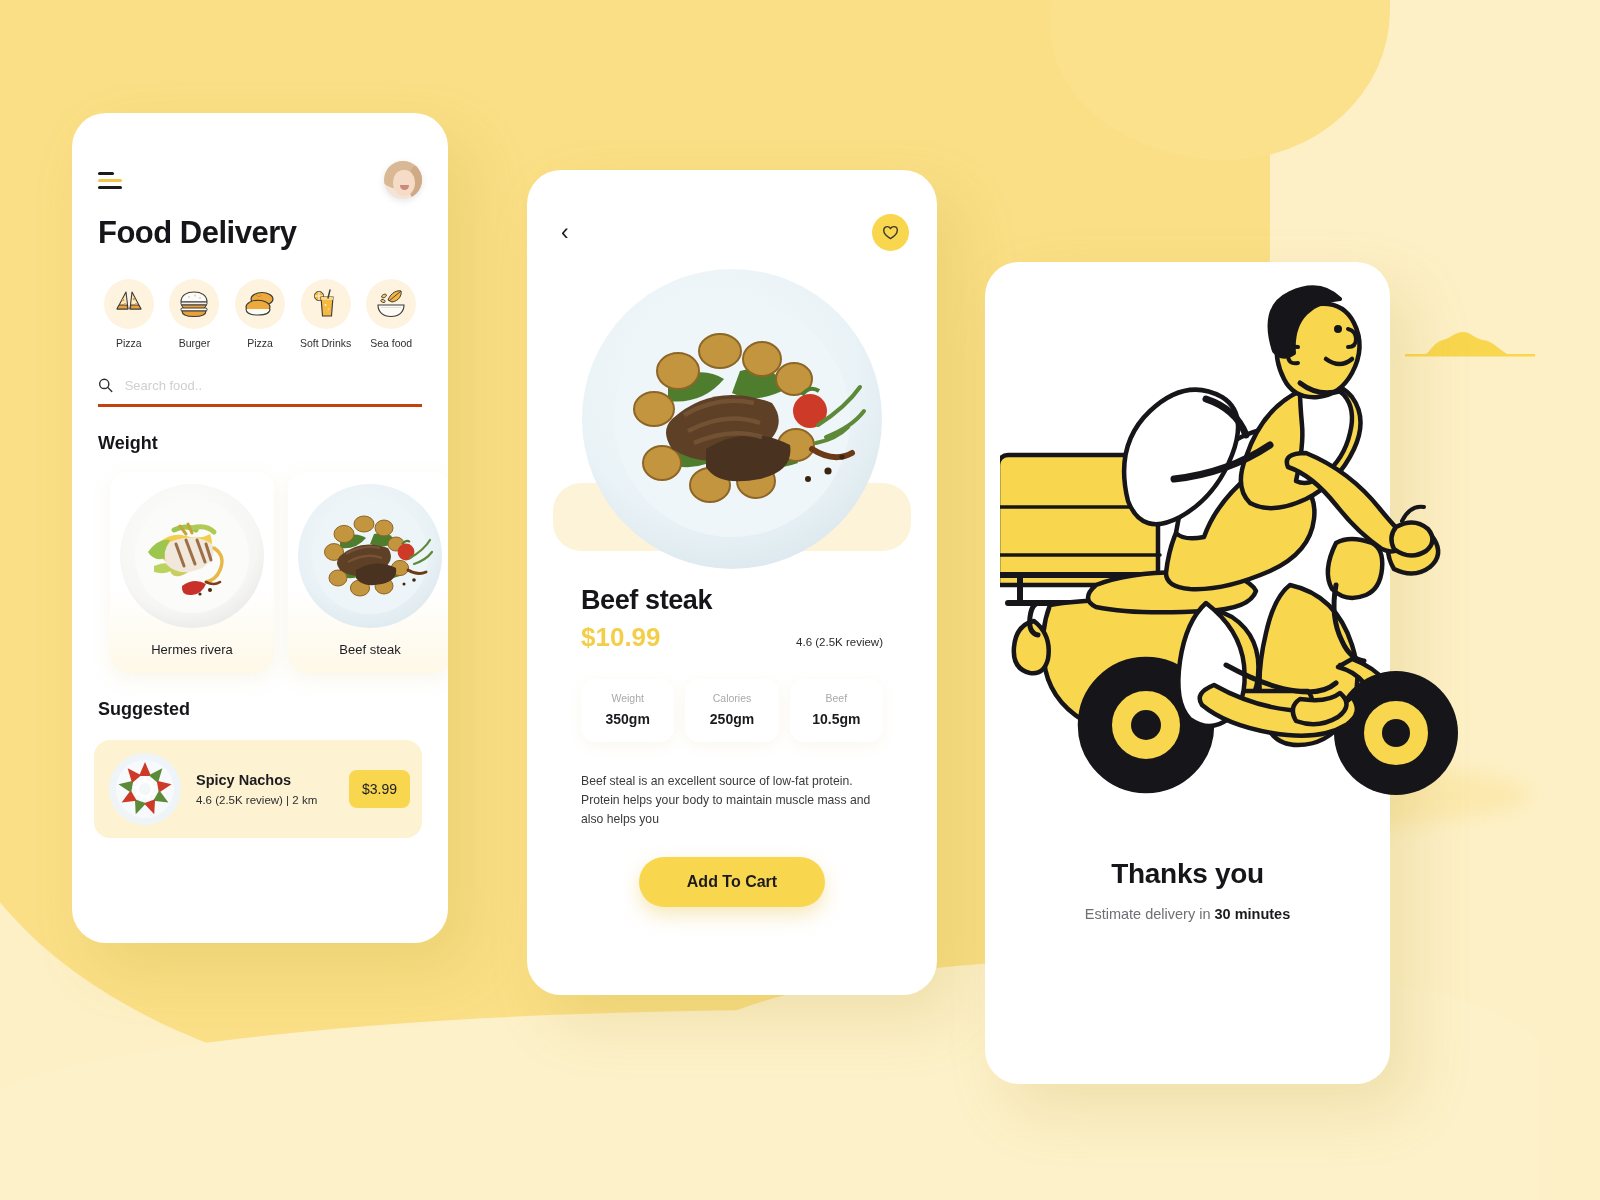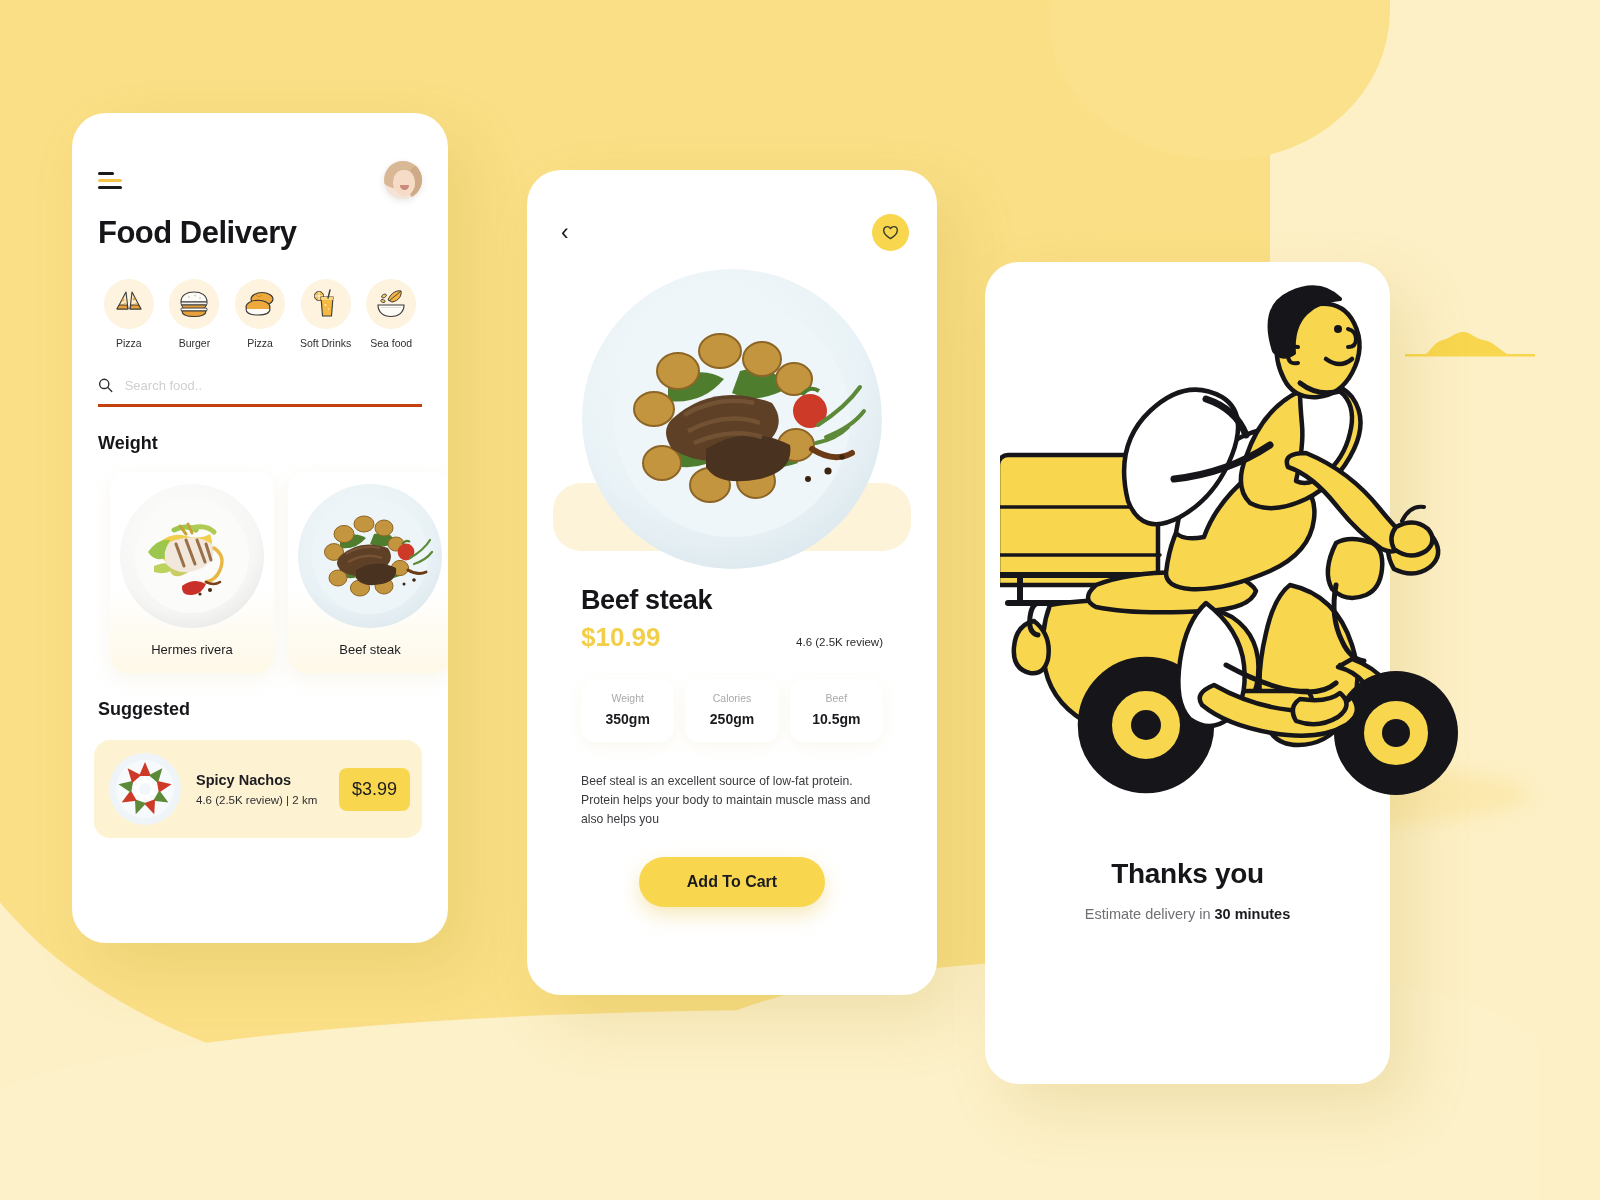--- a/index.html
+++ b/index.html
@@ -139,21 +139,21 @@
     display: flex; align-items: center; gap: 14px;
     padding: 12px 12px 12px 14px;
     cursor: pointer;
   }
   .sug-img { width: 74px; height: 74px; border-radius: 50%; overflow: hidden; position: relative; flex: 0 0 auto; }
   .sug-mid { flex: 1; }
   .sug-name { font-size: 14.5px; color: #1d1d21; font-weight: 700; }
   .sug-meta { margin-top: 6px; font-size: 11.5px; color: #2f2f33; }
   .sug-price {
     background: #F8D64E; border-radius: 8px;
-    padding: 11px 13px; font-size: 18px; color: #1d1d21; font-weight: 500;
+    padding: 11px 13px; font-size: 14px; color: #1d1d21; font-weight: 500;
   }
 
   
   .p2-top { display: flex; align-items: center; justify-content: space-between; padding: 44px 28px 0 28px; }
   .back-btn { font-size: 23px; color: #1b1b1b; line-height: 1; cursor: pointer; padding: 2px 6px; }
   .fav-btn {
     width: 37px; height: 37px; border-radius: 50%;
     background: #F8D64E; display: flex; align-items: center; justify-content: center;
     cursor: pointer;
   }

